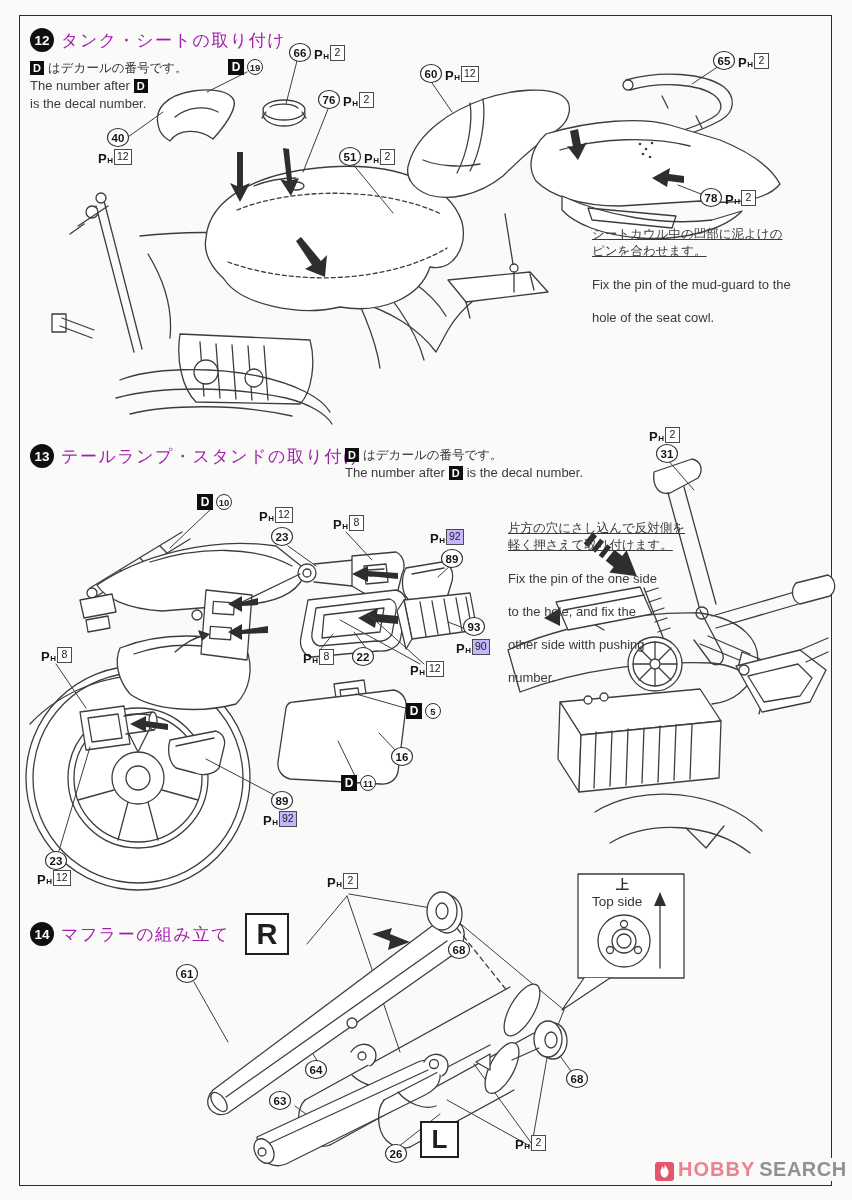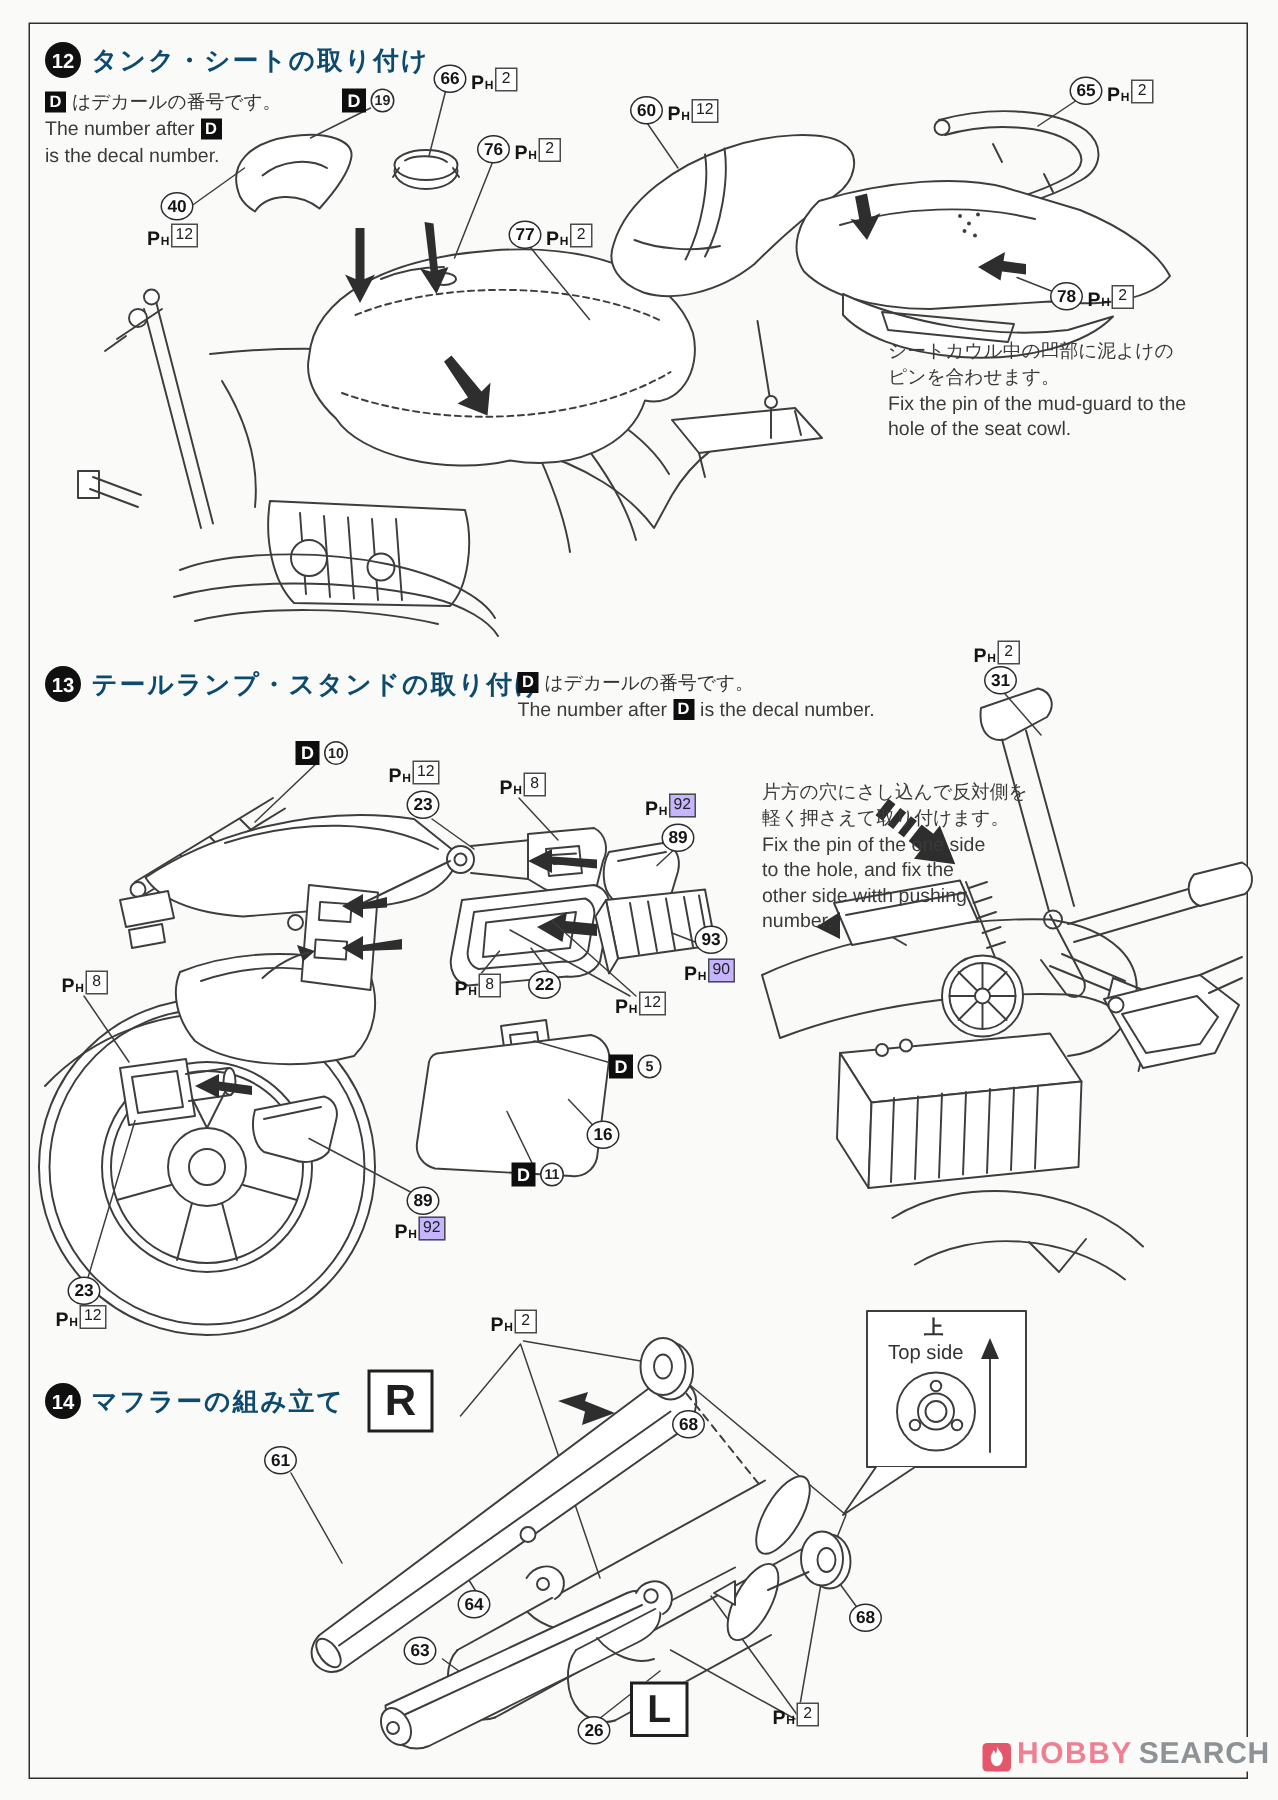--- a/index.html
+++ b/index.html
@@ -5,21 +5,21 @@
   html,body{margin:0;padding:0;background:#ededea;}
   #sheet{position:relative;width:852px;height:1200px;background:#fafaf8;overflow:hidden;
          font-family:"Liberation Sans","DejaVu Sans",sans-serif;color:#222;}
   .abs{position:absolute;}
   #frame{left:19px;top:15px;width:811px;height:1169px;border:1.6px solid #2e2e2e;}
   svg.art{left:0;top:0;}
   
   .step-head{display:flex;align-items:center;gap:7px;}
   .step-badge{width:24px;height:24px;border-radius:50%;background:#101010;color:#fff;
               font-size:13.5px;font-weight:bold;display:inline-flex;align-items:center;justify-content:center;flex:0 0 auto;}
-  .step-title{font-size:17px;font-weight:bold;letter-spacing:1.5px;color:#0c4a6e;white-space:nowrap;}
+  .step-title{font-size:17px;font-weight:normal;letter-spacing:1.5px;color:#a21caf;white-space:nowrap;}
   
   .pnum{display:inline-flex;justify-content:center;align-items:center;min-width:22px;height:19px;
         padding:0 2px;border:1.4px solid #2c2c2c;border-radius:50%;background:#fff;
         font-size:11.5px;font-weight:bold;color:#151515;box-sizing:border-box;}
   
   .screw{display:inline-flex;align-items:flex-end;color:#151515;white-space:nowrap;}
   .screw .p{font-size:13px;font-weight:bold;line-height:12px;}
   .screw .h{font-size:8px;font-weight:bold;line-height:9px;margin:0 1px 0 0.5px;}
   .screw .sbox{display:inline-block;min-width:9px;padding:0 2px;height:14px;line-height:13px;
                border:1px solid #4a4a4a;font-size:10.5px;text-align:center;background:#fff;color:#222;}
@@ -27,22 +27,22 @@
   .combo{display:inline-flex;align-items:center;gap:3px;}
   
   .dbox{display:inline-flex;width:16px;height:16px;background:#0e0e0e;color:#fff;font-weight:bold;
         font-size:12px;align-items:center;justify-content:center;flex:0 0 auto;}
   .dbox.small{width:14px;height:14px;font-size:11px;}
   .dnum{display:inline-flex;width:16px;height:16px;border:1px solid #2e2e2e;border-radius:50%;
         font-size:9.5px;font-weight:bold;align-items:center;justify-content:center;background:#fff;box-sizing:border-box;}
   .dmark{display:inline-flex;align-items:center;gap:3px;}
   
   .note{color:#3a3a3a;}
-  .note .jp{font-size:12.5px;line-height:17px;white-space:nowrap;}
-  .note .en{font-size:13px;line-height:17px;white-space:nowrap;}
+  .note .jp{font-size:12.5px;line-height:17px;white-space:nowrap;text-decoration:underline;}
+  .note .en{font-size:13px;line-height:17px;white-space:nowrap;margin-top:16px;}
   .decalnote{font-size:12.5px;line-height:18px;color:#333;}
   .decalnote .row{display:flex;align-items:center;gap:4px;white-space:nowrap;}
   .decalnote .en{font-size:13px;color:#3a3a3a;}
   
   .sidebox{display:inline-flex;align-items:center;justify-content:center;border:2.4px solid #1f1f1f;
            background:#fff;font-weight:bold;color:#1f1f1f;}
   .sidebox.r{width:40px;height:38px;font-size:29px;}
   .sidebox.l{width:35px;height:33px;font-size:26px;}
   
   .inset-kanji{font-size:13px;font-weight:bold;color:#333;}
@@ -415,21 +415,21 @@
     </span>
   <span class="abs combo" style="left:318px;top:90px">
       <span class="pnum">76</span>
       <span class="screw">
         <span class="p">P</span>
         <span class="h">H</span>
         <span class="sbox">2</span>
       </span>
     </span>
   <span class="abs combo" style="left:339px;top:147px">
-      <span class="pnum">77</span>
+      <span class="pnum">51</span>
       <span class="screw">
         <span class="p">P</span>
         <span class="h">H</span>
         <span class="sbox">2</span>
       </span>
     </span>
   <span class="abs combo" style="left:420px;top:64px">
       <span class="pnum">60</span>
       <span class="screw">
         <span class="p">P</span>

